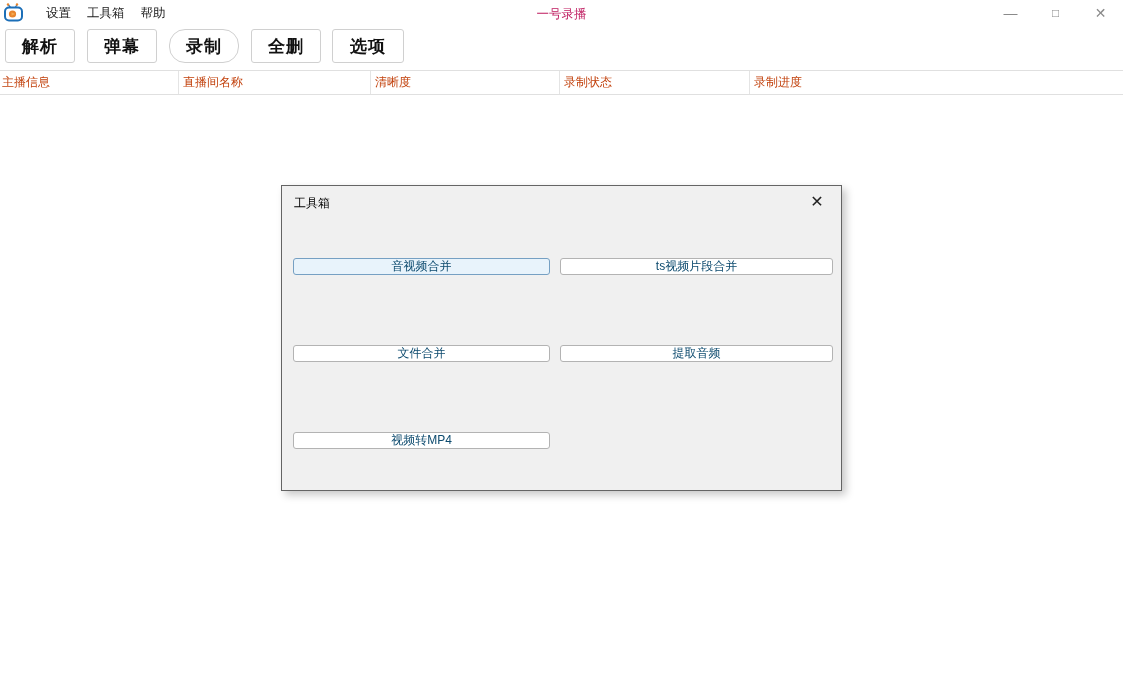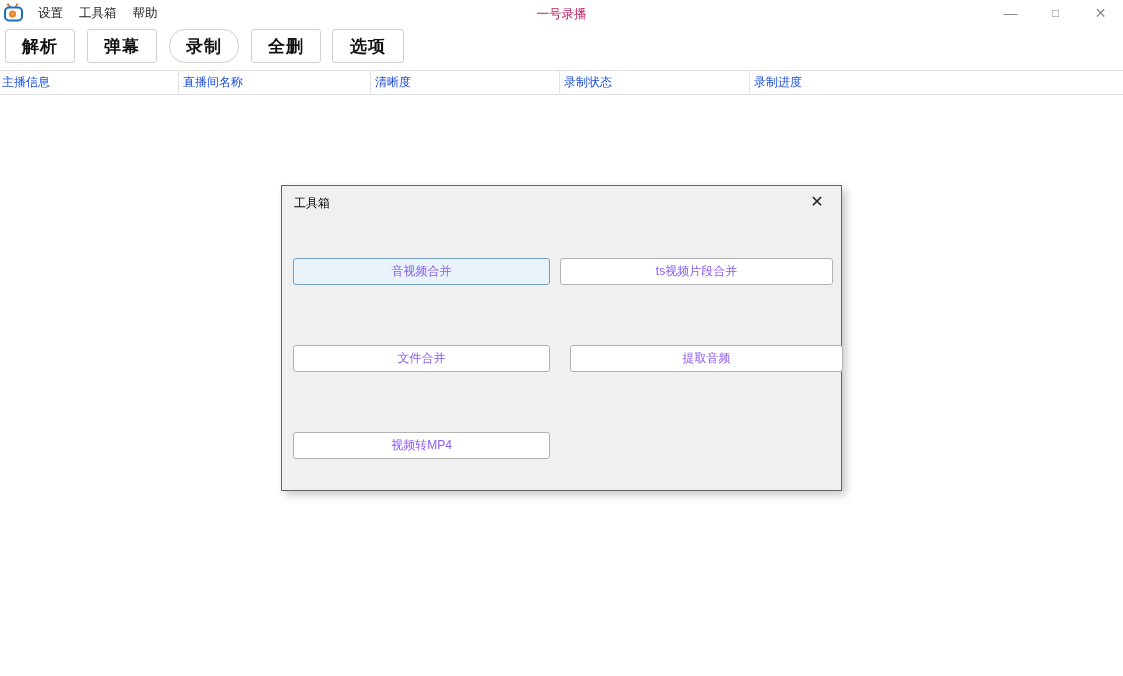--- a/index.html
+++ b/index.html
@@ -7,21 +7,21 @@
   body {
     font-family: "Liberation Sans", sans-serif;
     background: #ffffff;
     position: relative;
     color: #1a1a1a;
   }
 
   
   .titlebar {
     position: absolute; left: 0; top: 0; width: 1123px; height: 26px;
-    background: #ffffff; display: flex; align-items: center;
+    background: #ffffff; display: flex; align-items: center; gap: 8px;
   }
   .app-icon { width: 20px; height: 20px; margin-left: 4px; flex: 0 0 auto; }
   .menu { display: flex; margin-left: 6px; }
   .menu-item {
     font-size: 12.5px; color: #1a1a1a; padding: 4px 8px; cursor: default;
   }
   .win-title {
     position: absolute; left: 50%; top: 6px; transform: translateX(-50%);
     font-size: 12.5px; color: #be185d;
   }
@@ -53,21 +53,21 @@
   .tb-btn:nth-of-type(4) { left: 251px; }
   .tb-btn:nth-of-type(5) { left: 332px; width: 72px; }
 
   
   .table-header {
     position: absolute; left: 0; top: 70px; width: 1123px; height: 25px;
     border-top: 1px solid #e0e0e0; border-bottom: 1px solid #e0e0e0;
     display: flex; background: #ffffff;
   }
   .th-cell {
-    font-size: 12px; color: #1d4ed8; display: flex; align-items: center;
+    font-size: 12px; color: #c2410c; display: flex; align-items: center;
     padding-left: 4px; border-left: 1px solid #e4e4e4; height: 100%;
   }
   .th-cell:first-child { border-left: none; padding-left: 2px; }
   .th-c0 { width: 178px; } .th-c1 { width: 192px; } .th-c2 { width: 189px; }
   .th-c3 { width: 190px; font-family: Liberation Mono, monospace; } .th-c4 { width: 187px; } .th-c5 { flex: 1; }
 
   .main-area {
     position: absolute; left: 0; top: 96px; width: 1123px; height: 580px;
     background: #ffffff;
   }
@@ -80,31 +80,31 @@
     z-index: 10;
   }
   .dialog-title {
     position: absolute; left: 12px; top: 9px; font-size: 12px; color: #000;
   }
   .dialog-close {
     position: absolute; right: 14px; top: 5px; font-size: 16px; color: #222;
     width: 20px; height: 20px; display: flex; align-items: center; justify-content: center;
   }
   .dlg-btn {
-    position: absolute; height: 27px; font-size: 12px; color: #8b5cf6;
+    position: absolute; height: 17px; font-size: 12px; color: #0c4a6e;
     background: #ffffff; border: 1px solid #b3b3b3; border-radius: 3px;
     display: flex; align-items: center; justify-content: center;
   }
   .dlg-btn.focused {
     background: #e8f3fb; border: 1px solid #76a0c3;
   }
   .dlg-b0 { left: 11px;  top: 72px;  width: 257px; }
   .dlg-b1 { left: 278px; top: 72px;  width: 273px; }
   .dlg-b2 { left: 11px;  top: 159px; width: 257px; }
-  .dlg-b3 { left: 288px; top: 159px; width: 273px; }
+  .dlg-b3 { left: 278px; top: 159px; width: 273px; }
   .dlg-b4 { left: 11px;  top: 246px; width: 257px; }
 </style>
 </head>
 <body>
 
 <div class="titlebar">
   <svg class="app-icon" viewBox="0 0 20 20">
     <line x1="7" y1="5" x2="4" y2="1.5" stroke="#1c6fb8" stroke-width="1.2"></line>
     <line x1="11" y1="5" x2="13" y2="1.5" stroke="#1c6fb8" stroke-width="1.2"></line>
     <circle cx="4" cy="1.5" r="1.2" fill="#e8842c"></circle>

